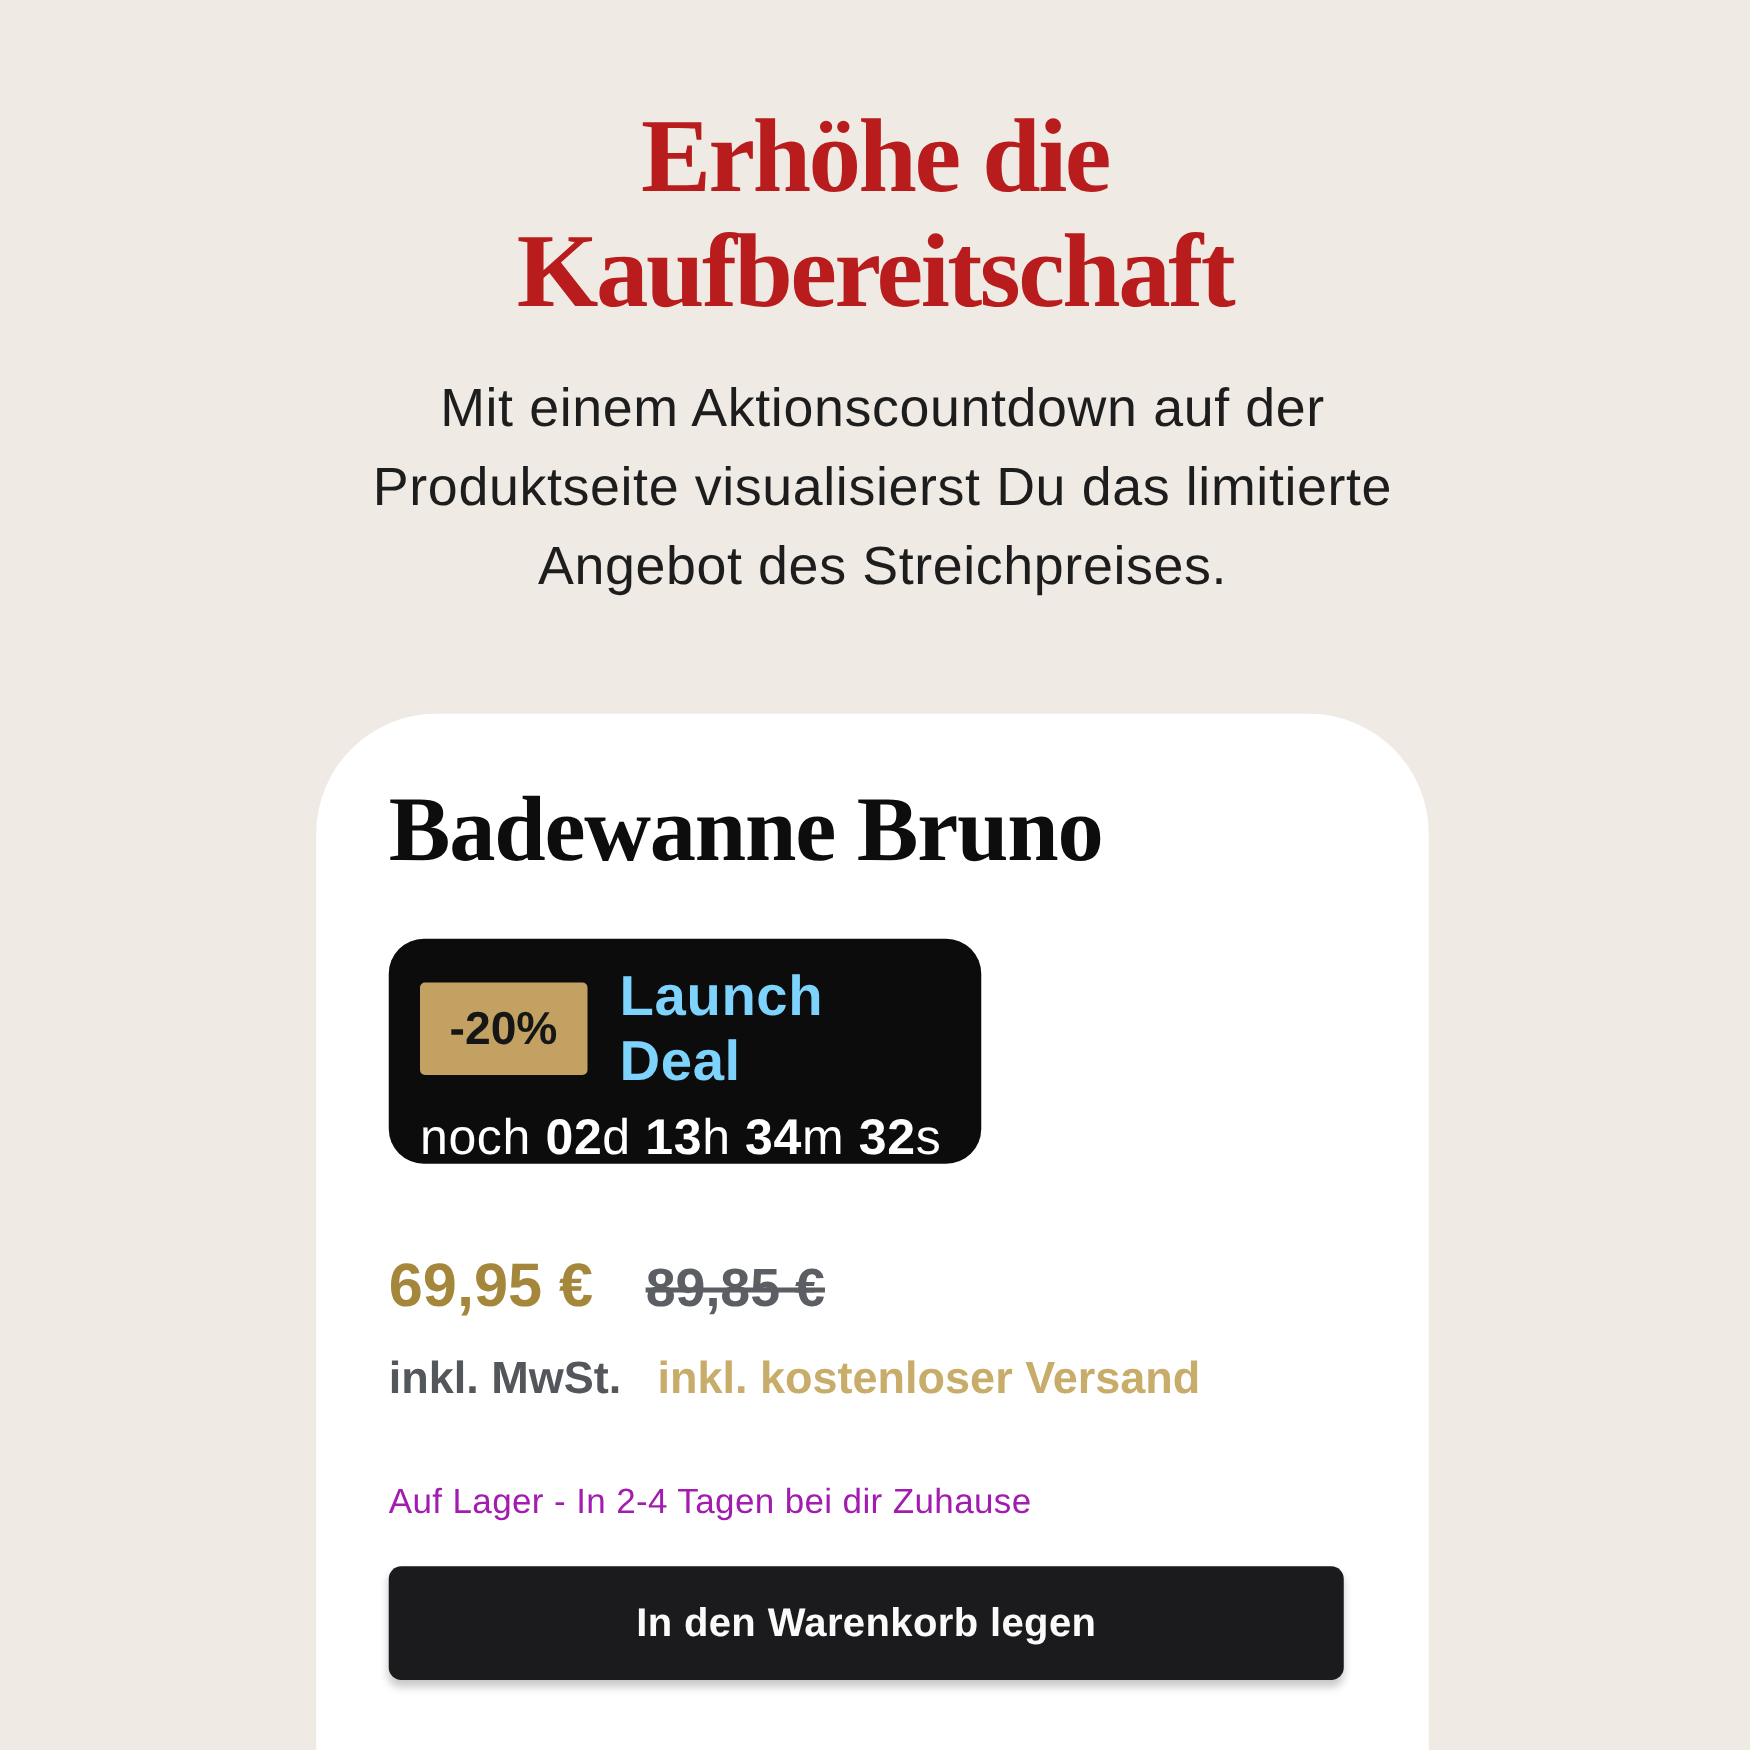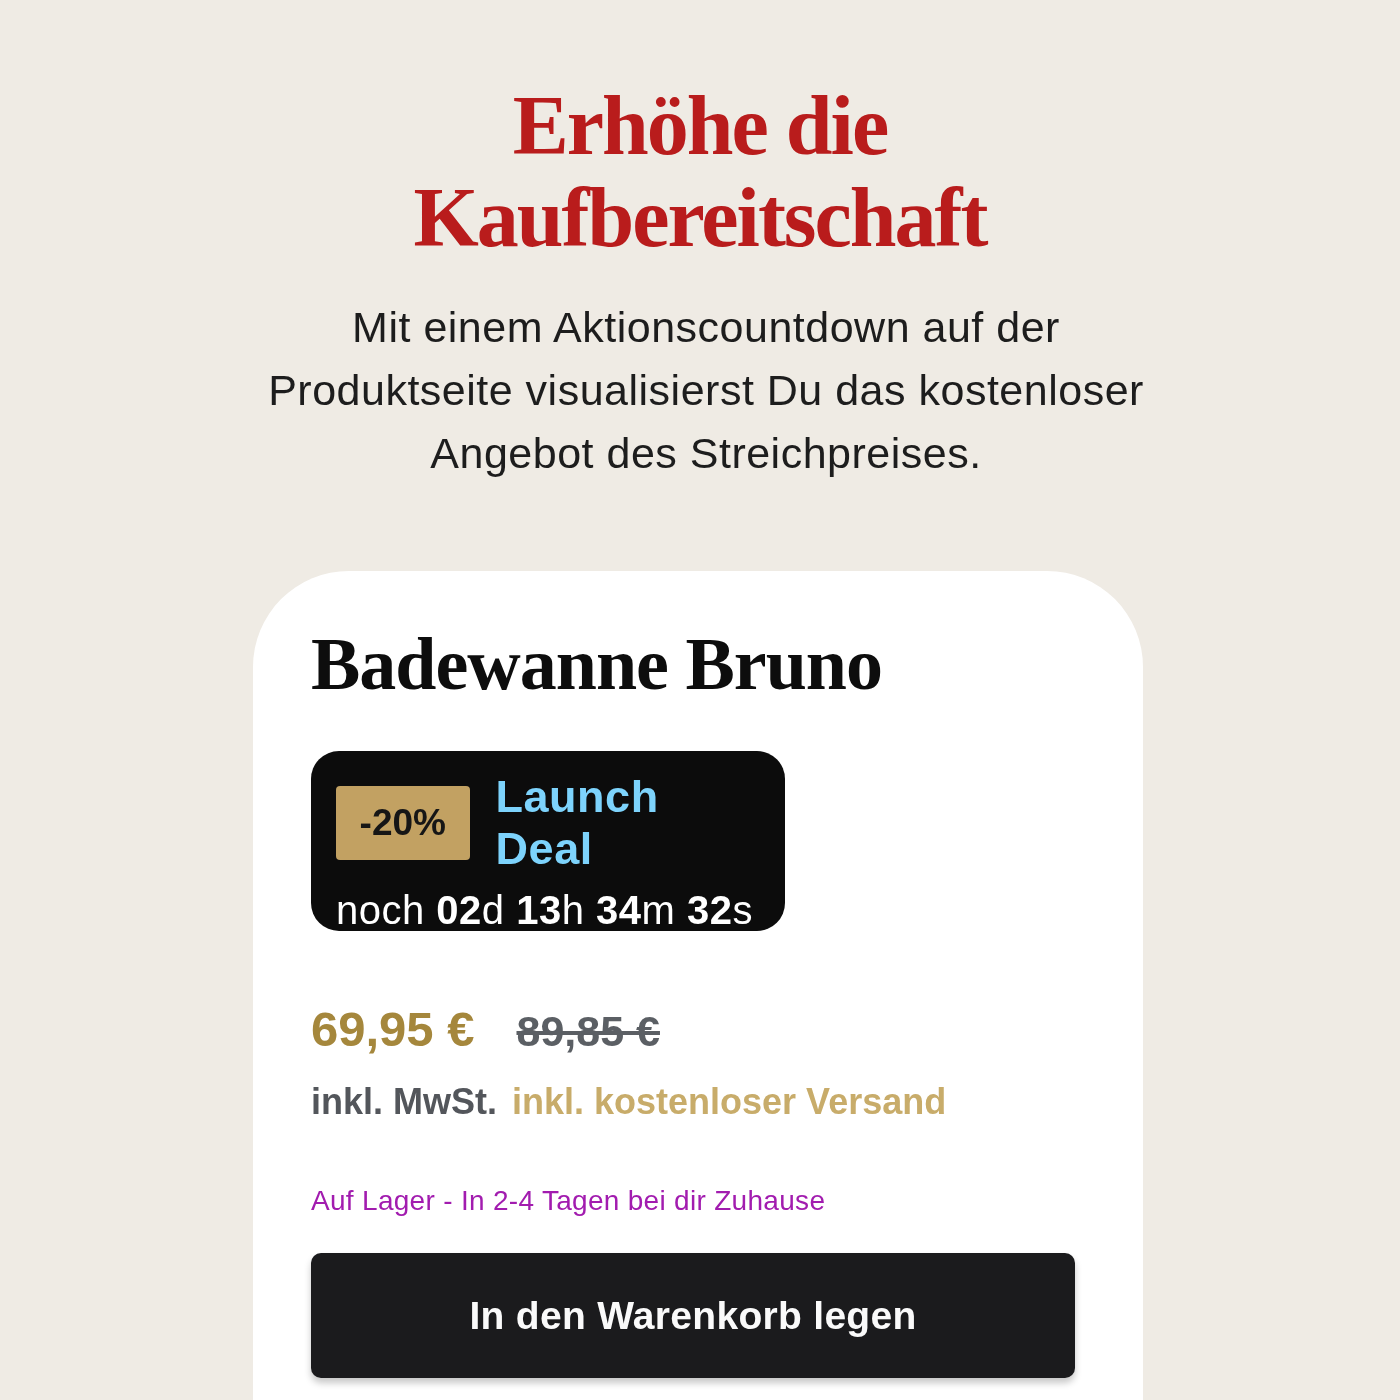--- a/index.html
+++ b/index.html
@@ -117,61 +117,61 @@
     text-decoration-thickness: 4px;
   }
   .notes-row {
     margin-top: 24px;
     display: flex;
     gap: 15px;
     font-weight: 700;
     font-size: 36px;
   }
   .tax-note { color: #53565B; }
-  .shipping-note { color: #C8AC6A; }
+  .shipping-note { color: #C8AC6A; margin-left: 14px; }
 
   
   .availability {
     margin-top: 62px;
     font-size: 28px;
     color: #a21caf;
     letter-spacing: 0.3px;
   }
 
   
   .add-to-cart {
     margin-top: 36px;
     width: 764px;
-    height: 125px;
+    height: 91px;
     background: #1B1B1D;
     border: none;
     border-radius: 10px;
     display: flex;
     align-items: center;
     justify-content: center;
     color: #FAFAFA;
     font-family: "Liberation Sans", sans-serif;
     font-weight: 700;
-    font-size: 39px;
+    font-size: 32px;
     letter-spacing: 0.3px;
     box-shadow: 0 5px 7px rgba(0,0,0,0.22);
     cursor: pointer;
   }
 </style>
 </head>
 <body>
 
 <div class="header">
   <div class="page-title">
     <div>Erhöhe die</div>
     <div>Kaufbereitschaft</div>
   </div>
   <div class="page-subtitle">
     <div>Mit einem Aktionscountdown auf der</div>
-    <div>Produktseite visualisierst Du das kostenloser</div>
+    <div>Produktseite visualisierst Du das limitierte</div>
     <div>Angebot des Streichpreises.</div>
   </div>
 </div>
 
 <div class="card">
   <h2 class="product-title">Badewanne Bruno</h2>
 
   <div class="deal-badge">
     <div class="deal-badge-top">
       <div class="discount-pill">-20%</div>

